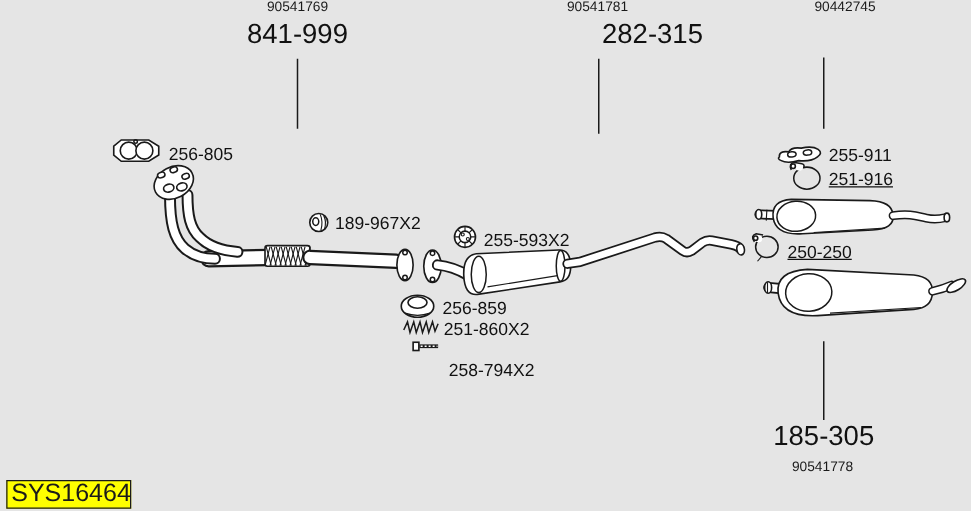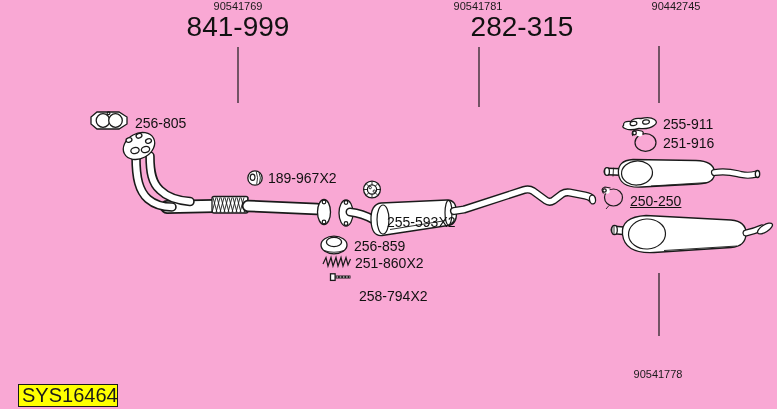--- a/index.html
+++ b/index.html
@@ -1,26 +1,26 @@
 <!DOCTYPE html>
 <html><head>
 <meta charset="utf-8">
 <style>
   html,body{margin:0;padding:0;background:#ffffff;}
   .screen{
-    position:relative;width:777px;height:409px;background:#f9a8d4;
+    position:relative;width:777px;height:409px;background:#e5e5e5;
     font-family:"Liberation Sans", sans-serif;color:#1a1a1a;overflow:hidden;
   }
   .abs{position:absolute;}
   .ctr{transform:translateX(-50%);text-align:center;white-space:nowrap;}
   .code{font-size:11px;line-height:12px;color:#1a1a1a;}
-  .big{font-size:28px;line-height:26px;color:#111;}
+  .big{font-size:22px;line-height:26px;color:#111;}
   .pl{font-size:14px;line-height:15px;white-space:nowrap;color:#111;}
   .sysbox{
-    left:18px;top:384px;width:95px;height:21px;
+    left:5px;top:384px;width:95px;height:21px;
     background:#ffff00;border:1.5px solid #1a1a1a;
     font-size:20px;line-height:21px;padding-left:3px;letter-spacing:0;
   }
   svg{position:absolute;left:0;top:0;}
   .ln{fill:none;stroke:#1a1a1a;stroke-width:1.2;}
   .fw{fill:#ffffff;stroke:#1a1a1a;stroke-width:1.3;}
   .fn{fill:none;stroke:#1a1a1a;stroke-width:1.2;}
   .o{fill:none;stroke:#1a1a1a;stroke-linecap:round;stroke-linejoin:round;}
   .i{fill:none;stroke:#ffffff;stroke-linecap:round;stroke-linejoin:round;}
   .th{fill:none;stroke:#1a1a1a;stroke-width:0.9;}
@@ -171,27 +171,28 @@
   </svg>
 
   <div class="abs ctr code" style="left:238px;top:0px;">90541769</div>
   <div class="abs ctr big" style="left:238px;top:14px;">841-999</div>
 
   <div class="abs ctr code" style="left:478px;top:0px;text-align:center;">90541781</div>
   <div class="abs ctr big" style="left:491px;top:14px;margin-left:31px;">282-315</div>
 
   <div class="abs ctr code" style="left:658px;top:0px;padding-left:36px;">90442745</div>
 
+  <div class="abs ctr big" style="left:659px;top:336px;">185-305</div>
   <div class="abs ctr code" style="left:658px;top:368px;">90541778</div>
 
   <div class="abs pl" style="left:135px;top:116px;">256-805</div>
   <div class="abs pl" style="left:268px;top:171px;">189-967X2</div>
-  <div class="abs pl" style="left:387px;top:185px;margin-top:30px;">255-593X2</div>
+  <div class="abs pl" style="left:387px;top:185px;">255-593X2</div>
   <div class="abs pl" style="left:354px;top:239px;">256-859</div>
   <div class="abs pl" style="left:355px;top:256px;text-align:center;">251-860X2</div>
   <div class="abs pl" style="left:359px;top:269px;margin-top:20px;">258-794X2</div>
   <div class="abs pl" style="left:663px;top:117px;">255-911</div>
-  <div class="abs pl" style="left:663px;top:136px;">251-916</div>
+  <div class="abs pl" style="left:663px;top:136px;text-decoration:underline;">251-916</div>
   <div class="abs pl" style="left:630px;top:194px;text-decoration:underline;">250-250</div>
 
   <div class="abs sysbox">SYS16464</div>
 
 </div>
 
 </body></html>

